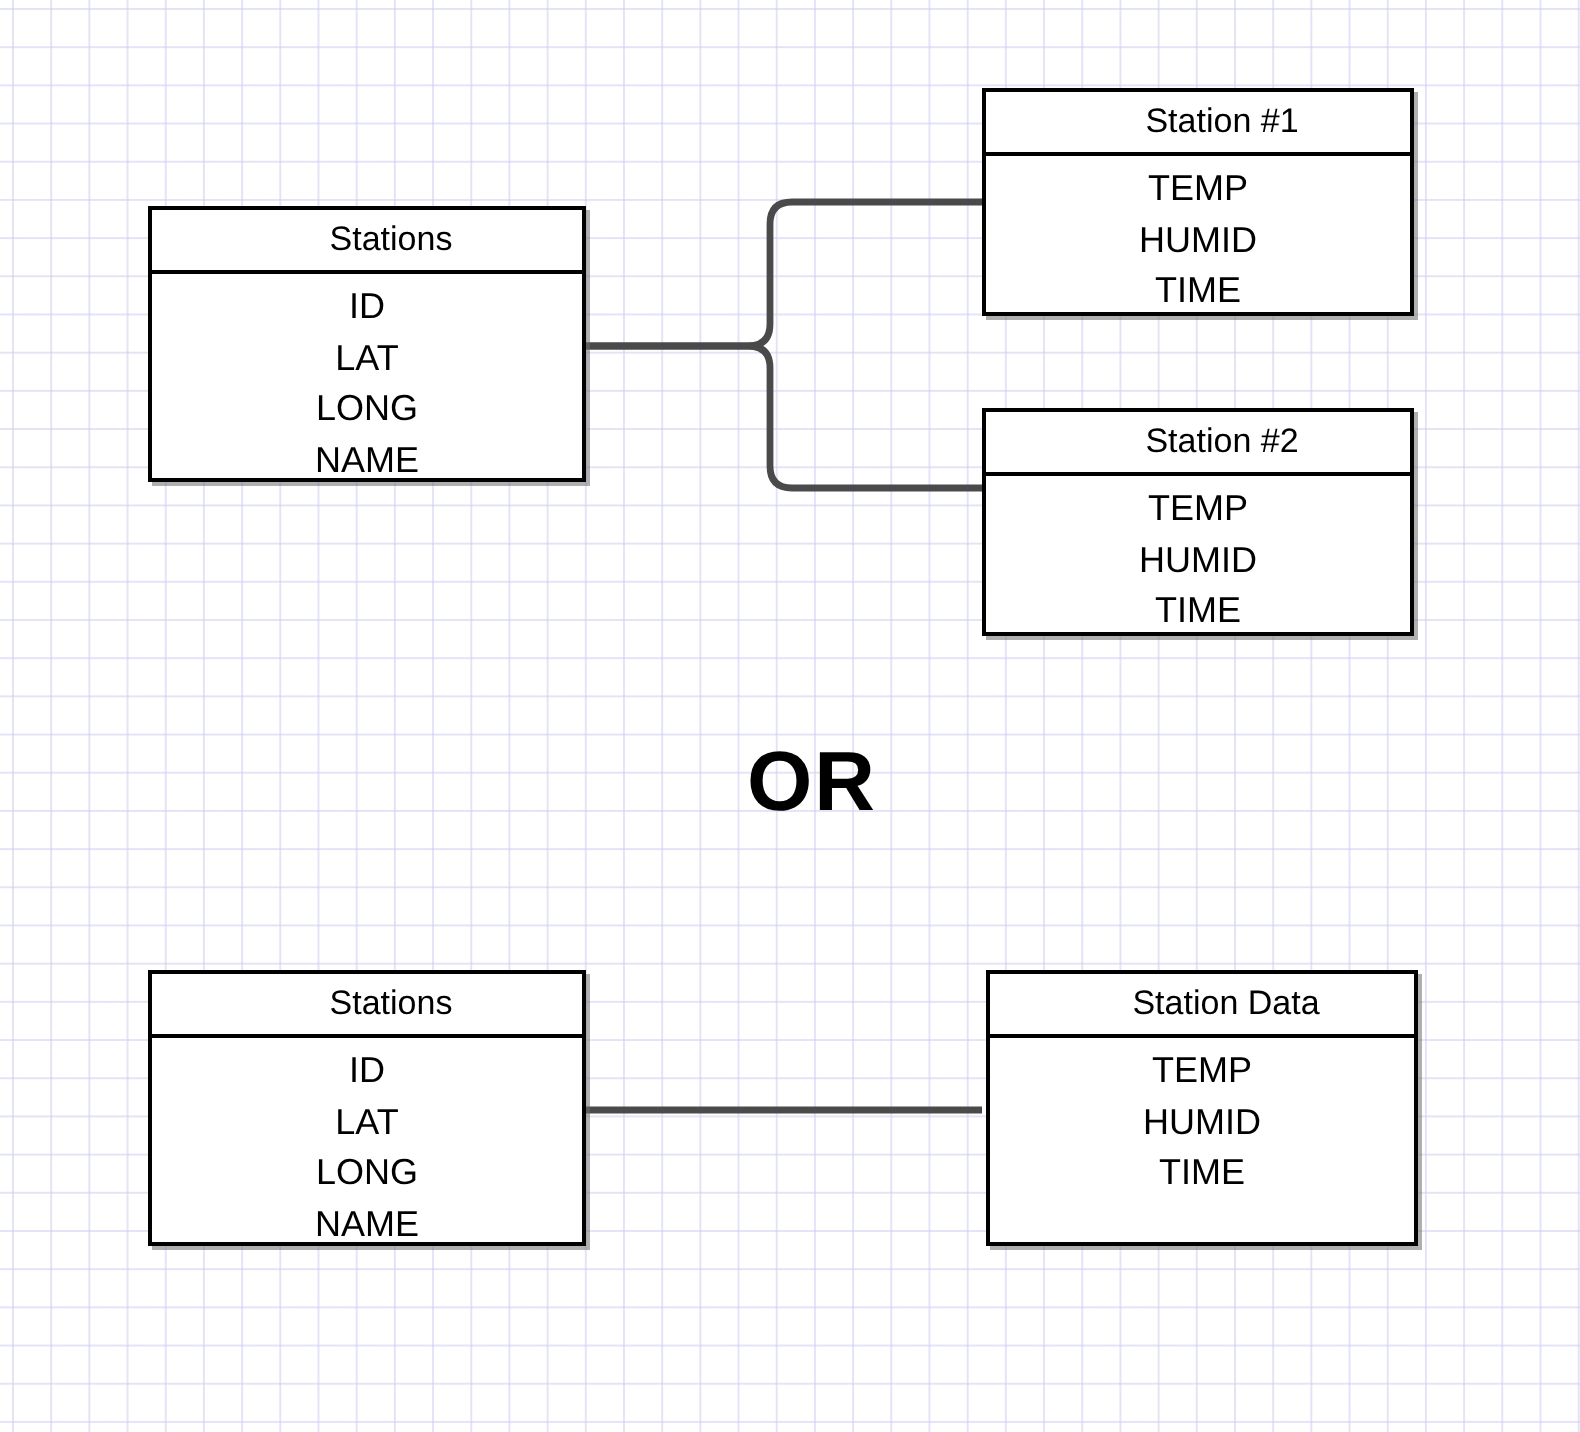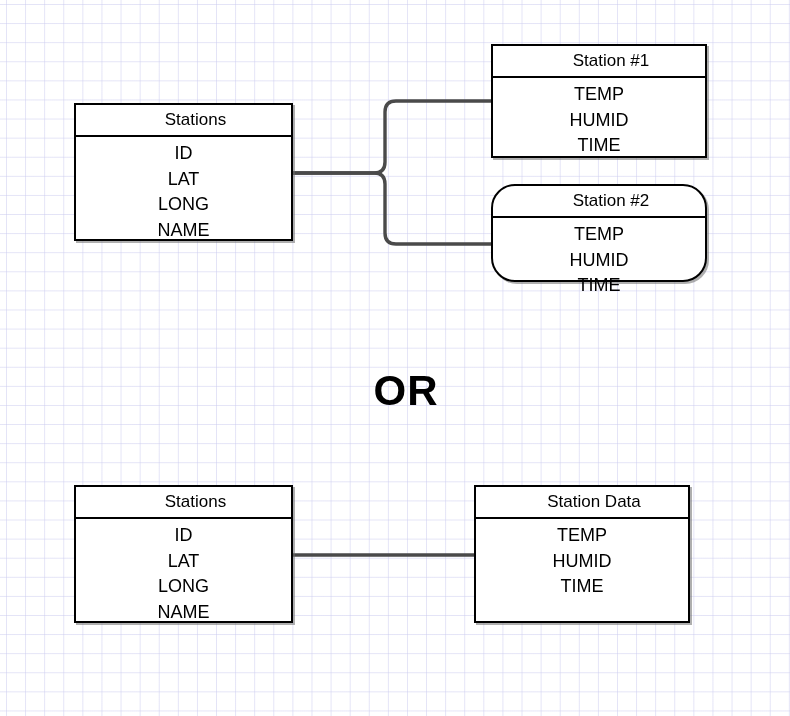--- a/index.html
+++ b/index.html
@@ -123,42 +123,42 @@
 
   <div class="entity" style="left:491px; top:44px; width:216px; height:114px;">
     <div class="entity-header">Station #1</div>
     <div class="entity-fields">
       <div class="field">TEMP</div>
       <div class="field">HUMID</div>
       <div class="field">TIME</div>
     </div>
   </div>
 
-  <div class="entity" style="left:491px; top:184px; width:216px; height:98px;border-radius:24px;">
+  <div class="entity" style="left:491px; top:204px; width:216px; height:114px;">
     <div class="entity-header">Station #2</div>
     <div class="entity-fields">
       <div class="field">TEMP</div>
       <div class="field">HUMID</div>
       <div class="field">TIME</div>
     </div>
   </div>
 
   <div id="or-label">OR</div>
 
   <div class="entity" style="left:74px; top:485px; width:219px; height:138px;">
     <div class="entity-header">Stations</div>
     <div class="entity-fields">
       <div class="field">ID</div>
       <div class="field">LAT</div>
       <div class="field">LONG</div>
       <div class="field">NAME</div>
     </div>
   </div>
 
-  <div class="entity" style="left:474px; top:485px; width:216px; height:138px;">
+  <div class="entity" style="left:493px; top:485px; width:216px; height:138px;">
     <div class="entity-header">Station Data</div>
     <div class="entity-fields">
       <div class="field">TEMP</div>
       <div class="field">HUMID</div>
       <div class="field">TIME</div>
     </div>
   </div>
 
 </div>
 

